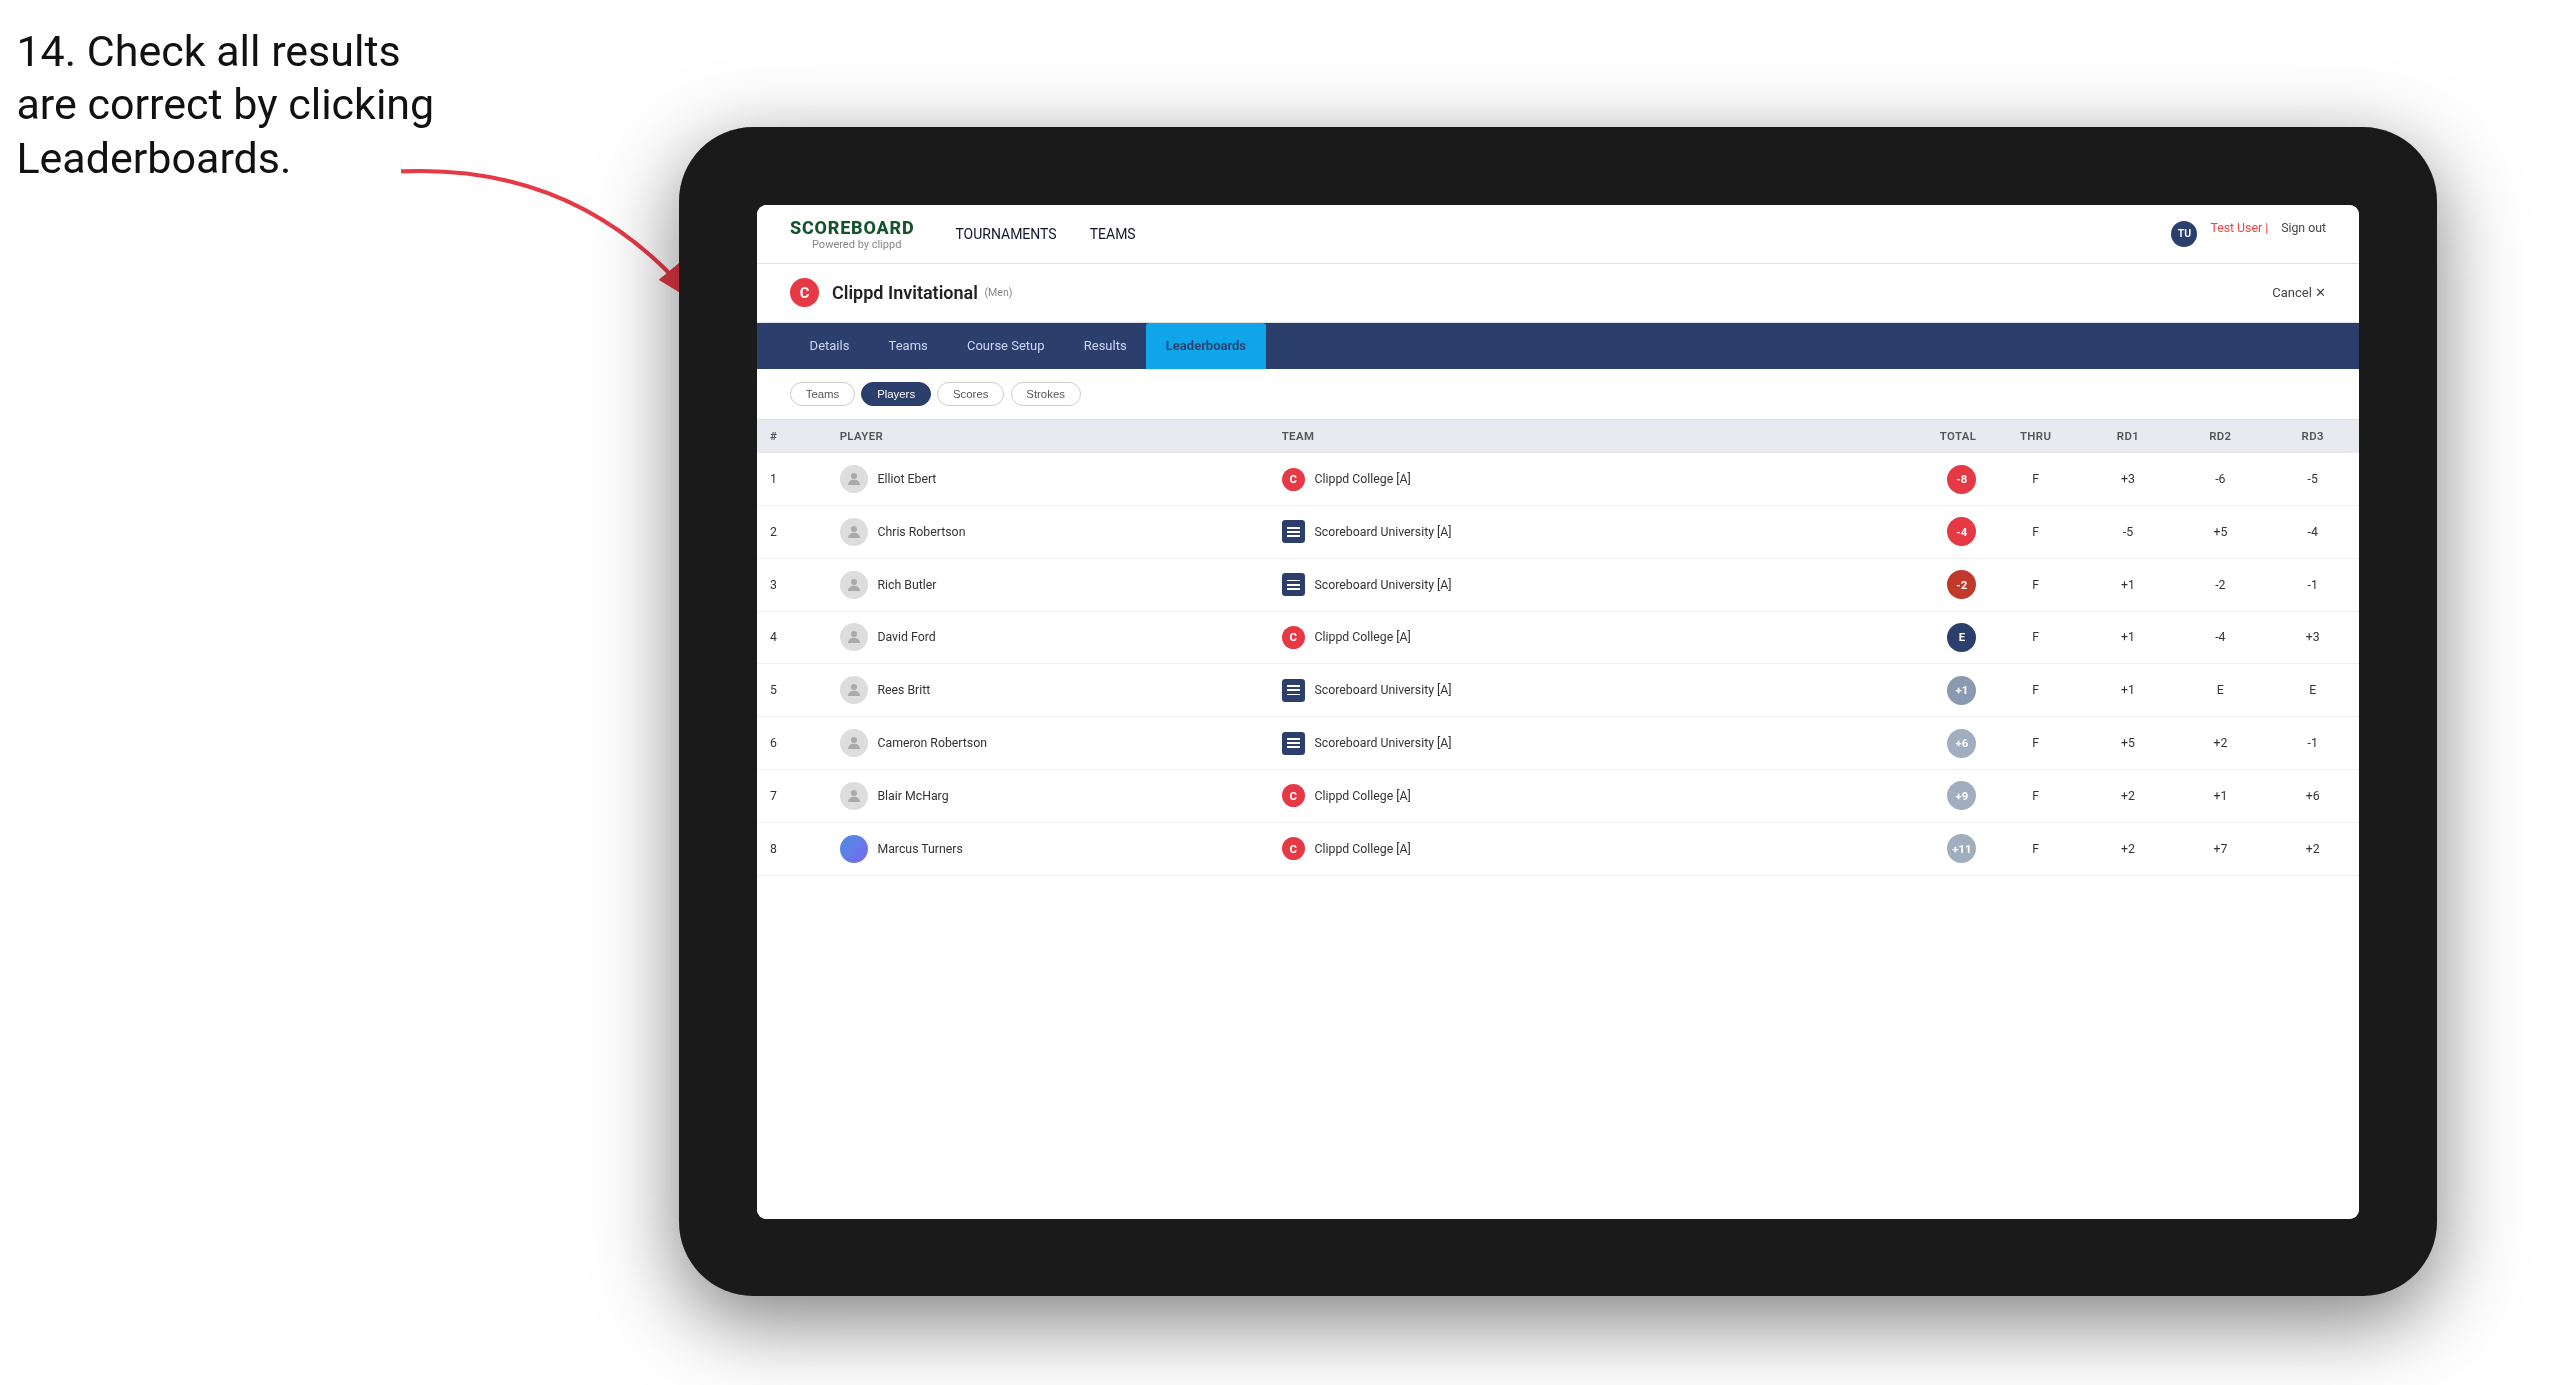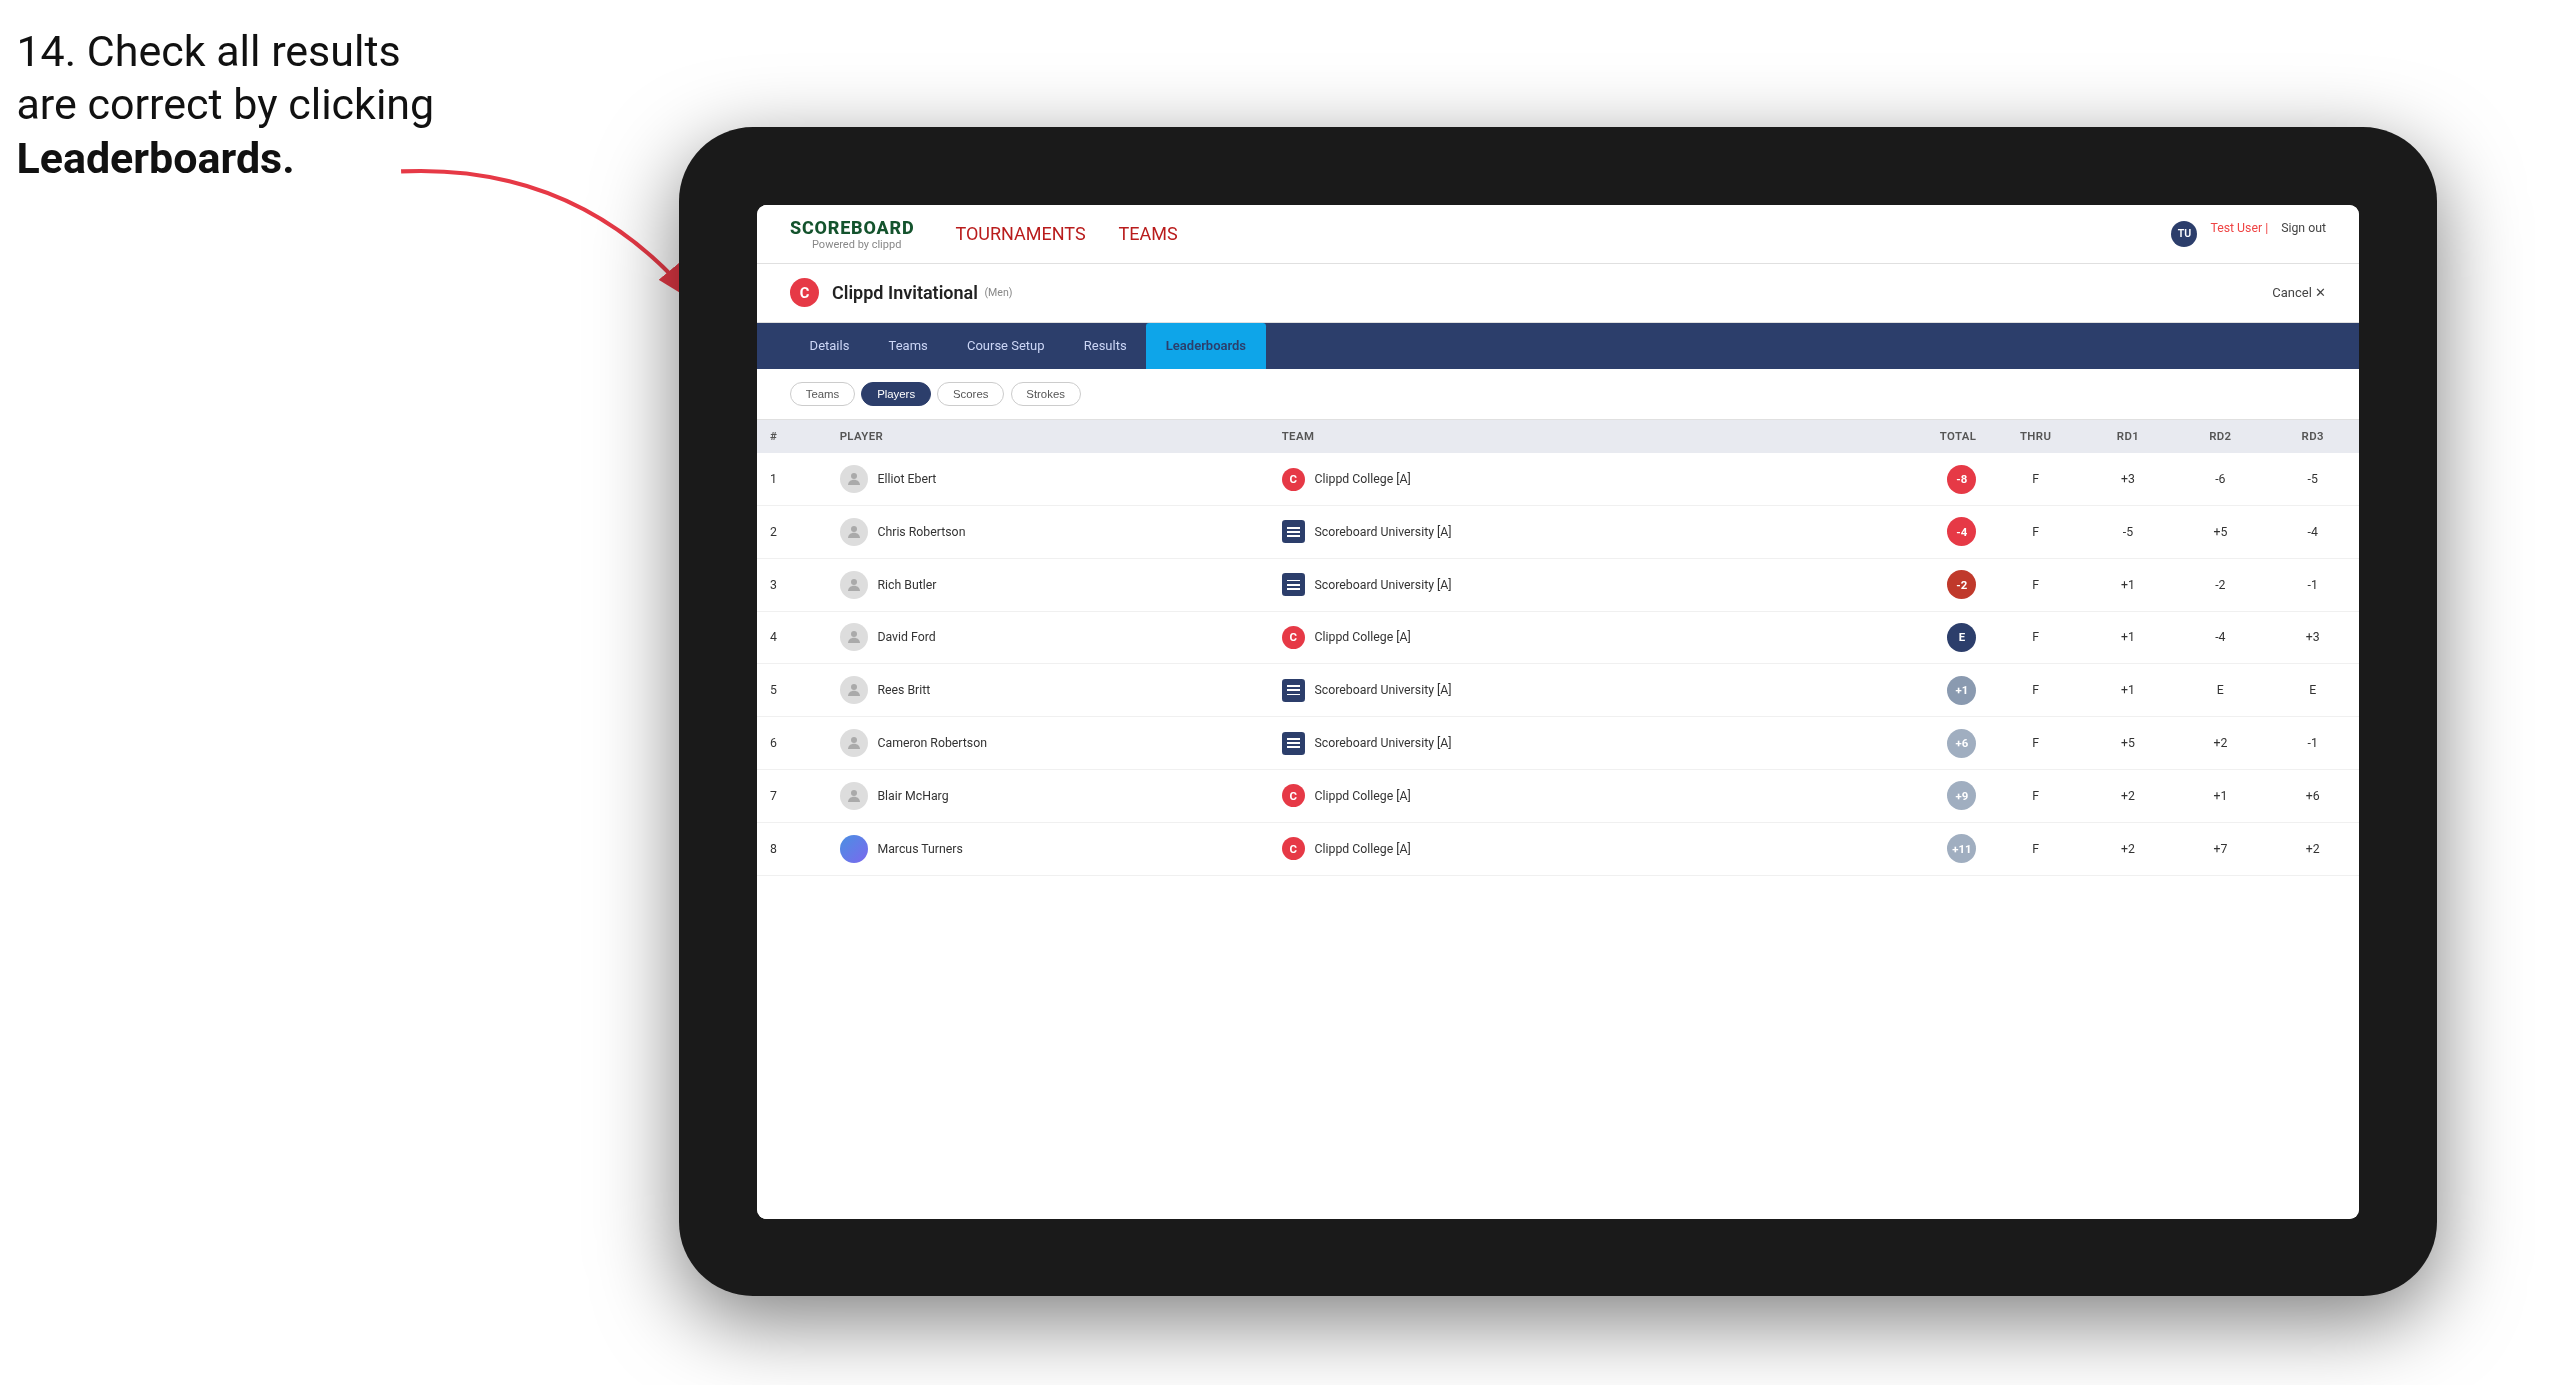--- a/index.html
+++ b/index.html
@@ -15,21 +15,21 @@
     
     .instruction {
       position: absolute;
       top: 24.5px;
       left: 16.4px;
       font-size: 43px;
       line-height: 1.25;
       color: #111;
       max-width: 531px;
     }
-    .instruction strong { font-weight: 700; }
+    .instruction strong { font-weight: 400; }
 
     
     .arrow-container {
       position: absolute;
       top: 155px;
       left: 352px;
       width: 409px;
       height: 180px;
       pointer-events: none;
     }
@@ -88,22 +88,22 @@
       font-size: 11px;
       color: #888;
       padding-left: 22px;
     }
     .nav-links {
       display: flex;
       gap: 33px;
       flex: 1;
     }
     .nav-link {
-      font-size: 18px;
-      color: #b91c1c;
+      font-size: 14px;
+      color: #0f172a;
       cursor: pointer;
       padding: 3.3px 0;
       text-decoration: none;
     }
     .nav-right {
       display: flex;
       gap: 13px;
     }
     .user-avatar {
       width: 26px;

